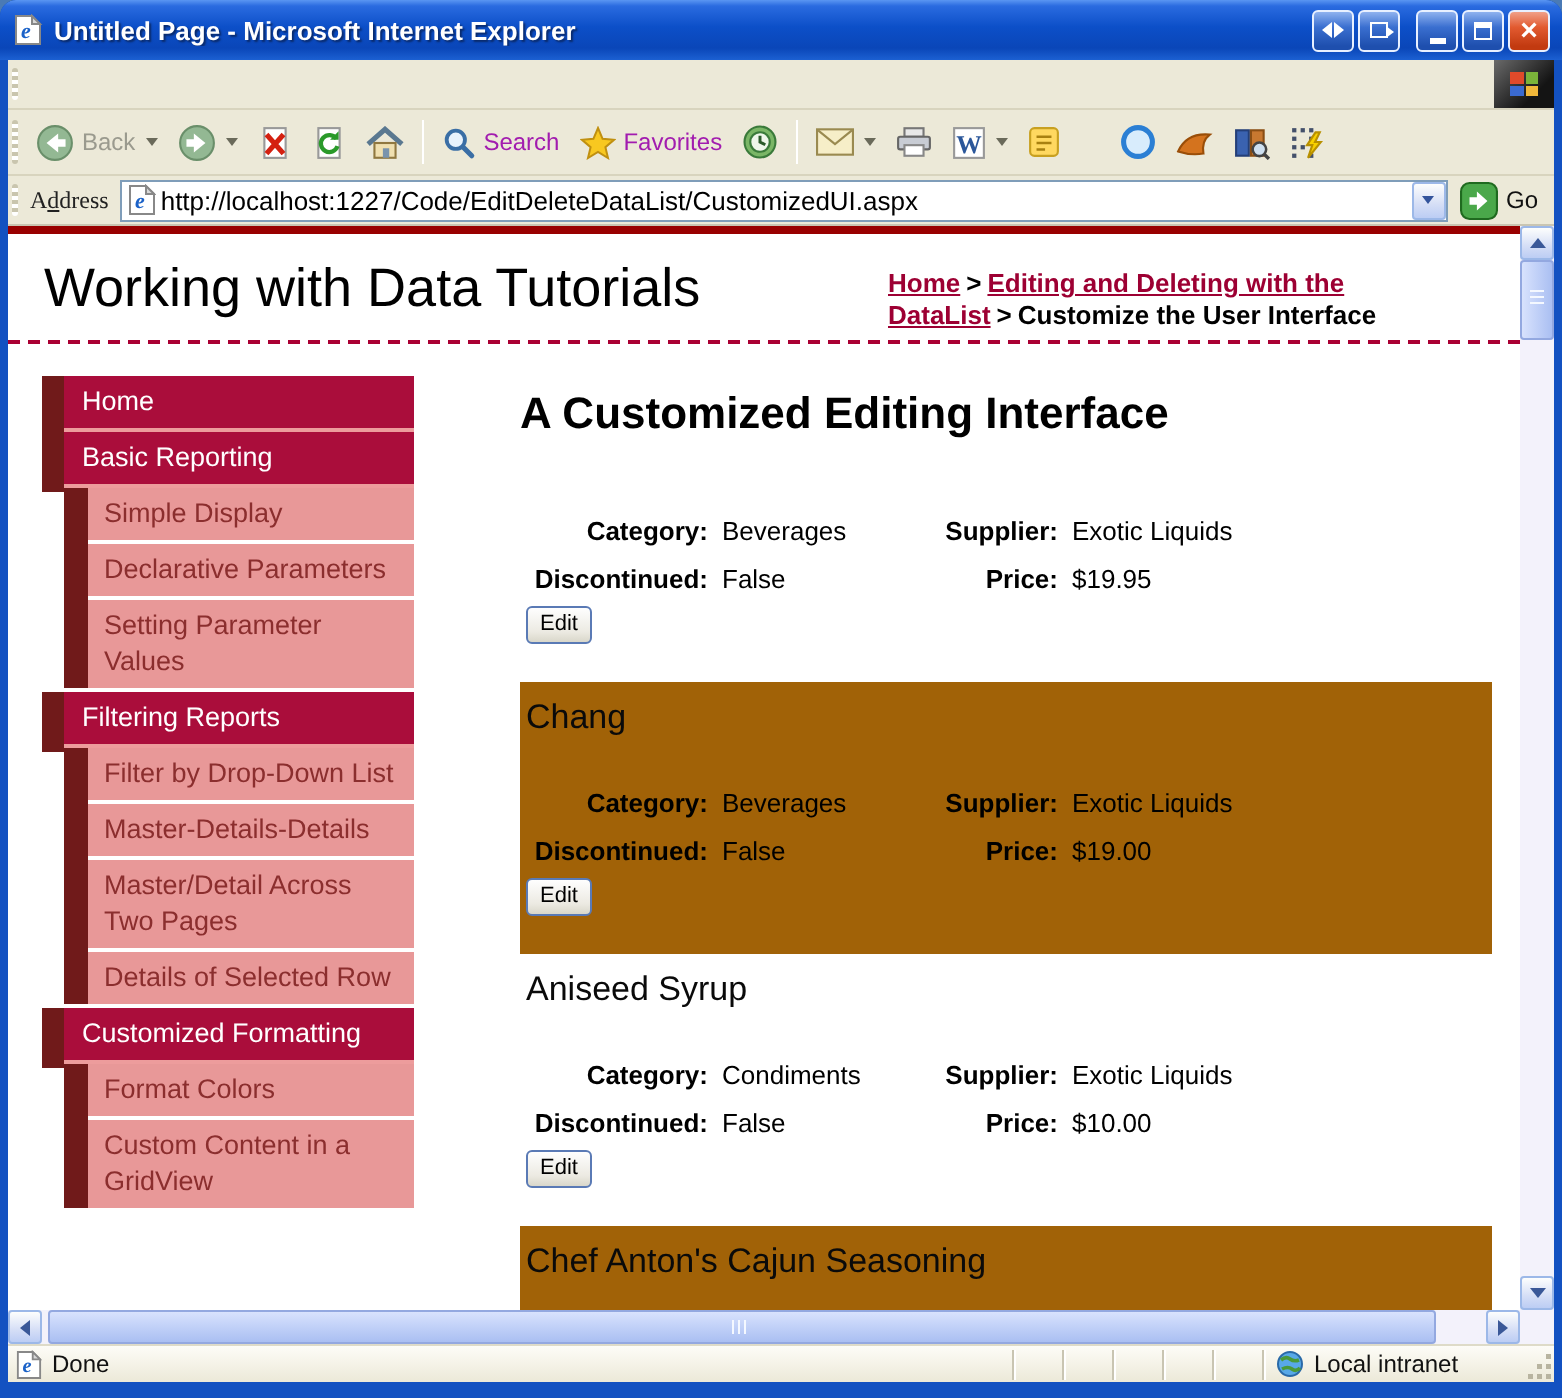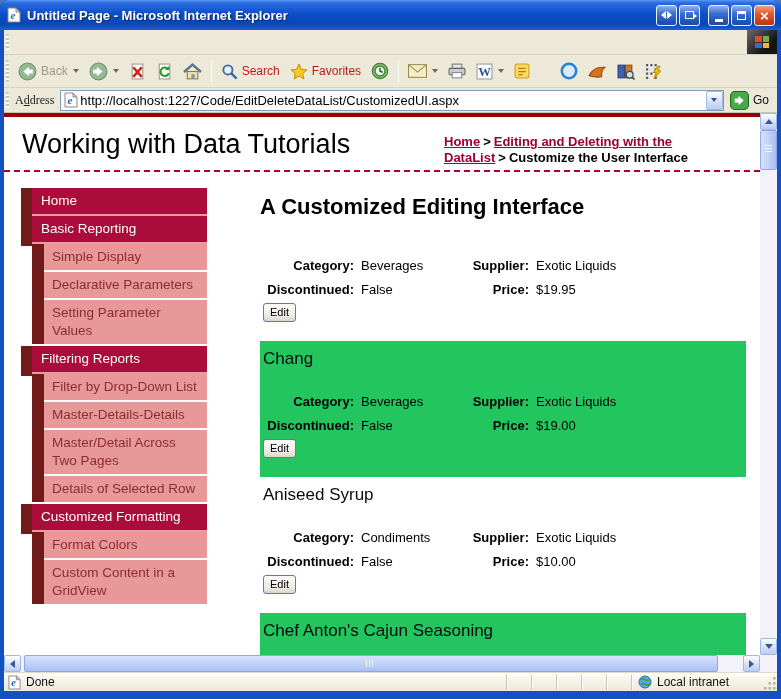--- a/index.html
+++ b/index.html
@@ -37,21 +37,21 @@
   .grip { width:3px; height:70%; margin:0 4px 0 2px;
     background:repeating-linear-gradient(180deg,#c9c5ae 0 2px,#fff 2px 4px); border-radius:2px; }
   .menu-item { font-size:13px; color:#111; padding:4px 9px;margin-top:43px; }
   .winlogo { margin-left:auto; width:30px; height:24px;
     background:linear-gradient(135deg,#6a6a6a,#141414 70%); display:flex; align-items:center; justify-content:center; }
   .flag { width:14px; height:12px; display:grid; grid-template:1fr 1fr / 1fr 1fr; gap:1px; }
   .flag i { display:block; } .flag i:nth-child(1){background:#e04a2a;} .flag i:nth-child(2){background:#7ab33a;}
   .flag i:nth-child(3){background:#3a6ad0;} .flag i:nth-child(4){background:#f0b73a;}
 
   .toolbar { top:55px; height:33px; display:flex; align-items:center; border-bottom:1px solid #d8d4be; }
-  .tool-btn { display:flex; align-items:center; gap:4px; padding:3px 5px; border-radius:3px; font-size:12px; color:#b91c1c; }
+  .tool-btn { display:flex; align-items:center; gap:4px; padding:3px 5px; border-radius:3px; font-size:12px; color:#a21caf; }
   .tool-btn.disabled { color:#9a9a8e; }
   .caret { width:0; height:0; border-left:3px solid transparent; border-right:3px solid transparent;
     border-top:4px solid #6a6a5a; margin-left:1px; }
   .tsep { width:1px; height:22px; background:#cfcbb4; border-right:1px solid #fff; margin:0 4px; }
   .tspace { width:20px; }
 
   .addressbar { top:88px; height:25px; display:flex; align-items:center; border-bottom:1px solid #c9c5b2; }
   .addr-label { font-size:12px; color:#222; margin:0 6px 0 2px;font-family:Liberation Serif, serif; }
   .addr-field { flex:1; height:21px; background:#fff; border:1px solid #7f9db9;
     display:flex; align-items:center; padding-left:3px; }
@@ -82,21 +82,21 @@
     line-height:18px; border-bottom:2px solid #ed9c9c; }
   .nav-item.top::before { content:""; position:absolute; left:-11px; top:0; width:11px;
     height:calc(100% + 4px); background:#701a1a; z-index:1; }
   .subgroup { border-left:12px solid #701a1a; }
   .nav-item.sub { background:#e89898; color:#8b2e2e; padding:4px 8px; line-height:18px; margin-bottom:2px; }
 
   
   .main { margin:22px 0 0 53px; width:486px; font-size:13px; color:#000; }
   .page-h1 { font-size:22px; font-weight:bold; margin-bottom:30px; }
   .product { padding:8px 0 19px 3px; }
-  .product.alt { background:#22c55e; }
+  .product.alt { background:#a16207; }
   .prod-name { font-size:17px; line-height:20px; margin-bottom:25px; color:#0a0a0a; }
   .prod-grid { display:grid; grid-template-columns:91px 107px 68px 1fr; row-gap:8px; line-height:16px; }
   .plabel { font-weight:bold; text-align:right; }
   .pvalue { padding-left:7px; }
   .edit-btn { margin-top:5px; height:19px; font-size:11px; font-family:"Liberation Sans",sans-serif;
     padding:1px 6px 2px; border:1px solid #5a7ab5; border-radius:3px; color:#000;
     background:linear-gradient(180deg,#fefefe,#eceae2 70%,#d9d7ca); cursor:pointer; }
 
   
   .vscroll { position:absolute; right:4px; top:113px; width:17px; height:542px; background:#f3f2fb; }

